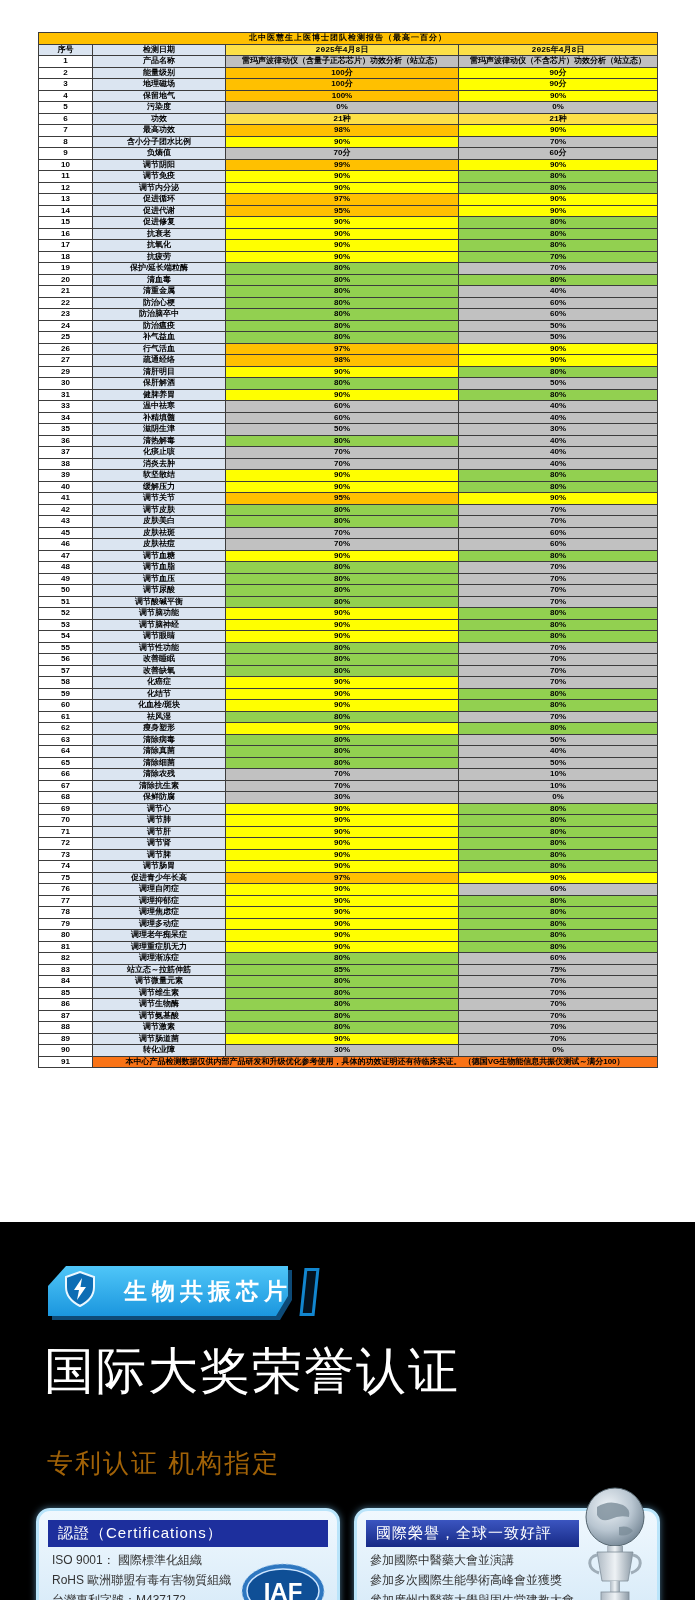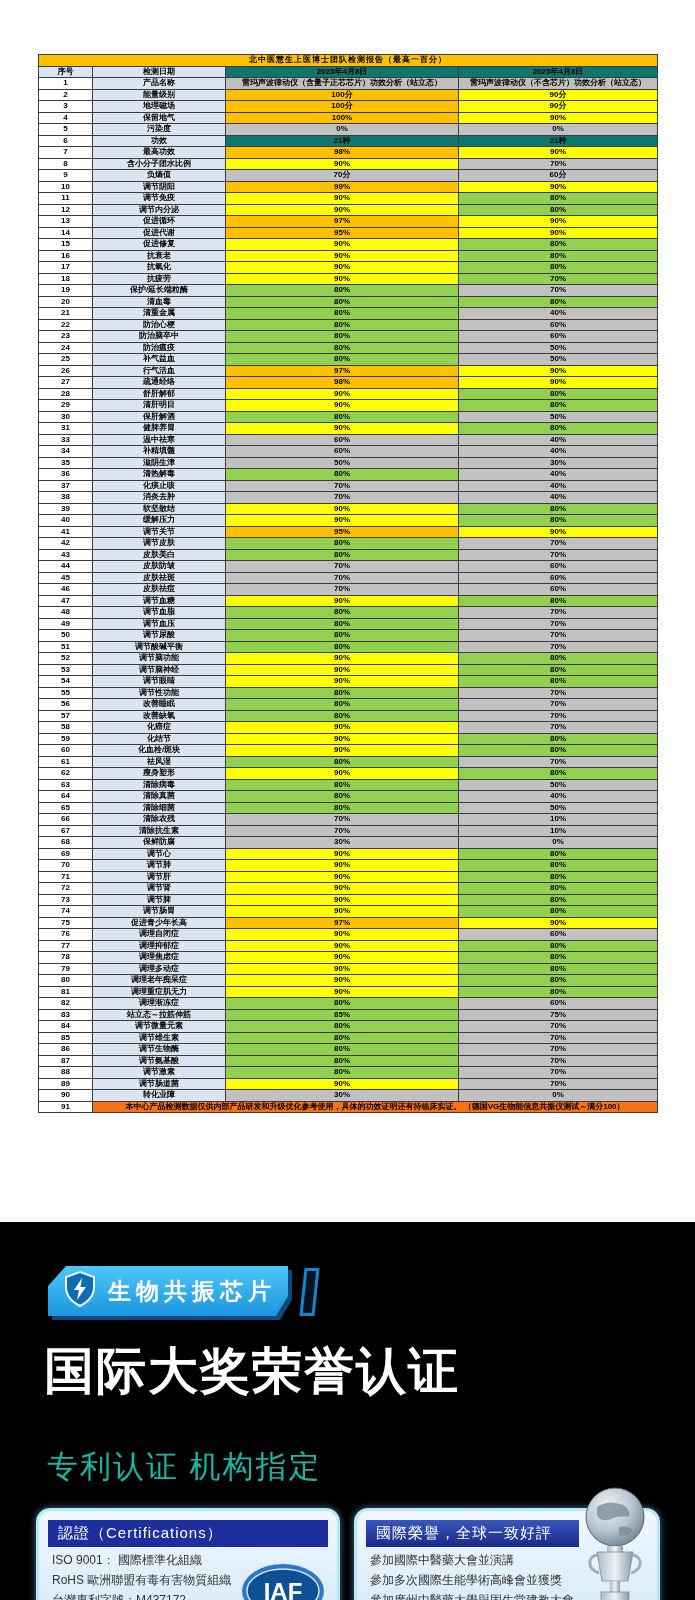--- a/index.html
+++ b/index.html
@@ -1,47 +1,47 @@
 <!DOCTYPE html>
 <html><head>
 <meta charset="utf-8">
 <style>
   html,body{margin:0;padding:0;background:#fff;font-family:"Liberation Sans","DejaVu Sans",sans-serif;}
   .page{position:relative;width:695px;height:1600px;overflow:hidden;background:#fff;}
 
   
-  .report-table{position:absolute;top:54px;left:38px;width:619px;border-collapse:collapse;table-layout:fixed;}
+  .report-table{position:absolute;top:32px;left:38px;width:619px;border-collapse:collapse;table-layout:fixed;}
   .report-table td{border:1px solid #3c3c3c;font-size:8px;font-weight:bold;color:#000;
     text-align:center;padding:0;height:10.5px;line-height:10.5px;overflow:hidden;white-space:nowrap;}
   .title-cell{background:#ffc000;font-size:14px;height:20px;line-height:20px;letter-spacing:1px;}
   .c-num{background:#ffffff;}
   .c-label{background:#dbe5f1;}
-  .c-light{background:#0f766e;}
+  .c-light{background:#fde047;font-family:Liberation Mono, monospace;}
   .c-name{background:#bfbfbf;font-size:7px;}
   .c-orange{background:#ffc000;margin-top:21px;}
   .c-yellow{background:#ffff00;}
   .c-green{background:#92d050;}
   .c-gray{background:#c1c1c1;}
   .note-num{background:#fff;height:52px;line-height:52px;}
   .note-cell{background:#f97316;text-align:left;font-size:8px;padding:0 5px;height:52px;
     line-height:1.4;white-space:normal;vertical-align:middle;}
 
   
   .black-section{position:absolute;left:0;top:1222px;width:695px;height:378px;background:#000;}
 
   .chip-badge{position:absolute;left:48px;top:44px;filter:drop-shadow(4px 4px 0 #0d4a77);}
-  .badge-body{display:flex;align-items:center;gap:12px;width:240px;height:50px;box-sizing:border-box;
+  .badge-body{display:flex;align-items:center;gap:28px;width:240px;height:50px;box-sizing:border-box;
     padding-left:16px;background:linear-gradient(180deg,#4fc6f8 0%,#1b96de 100%);
     clip-path:polygon(18px 0,100% 0,100% 60%,calc(100% - 12px) 100%,0 100%,0 20px);}
   .badge-label{color:#fff;font-size:23px;font-weight:bold;letter-spacing:5px;white-space:nowrap;}
   .badge-tab{position:absolute;left:302px;top:46px;width:9px;height:42px;border:3px solid #1286cf;
     transform:skewX(-6deg);background:#04121f;}
 
-  .awards-title{position:absolute;left:44px;top:116px;color:#fff;font-size:50px;font-weight:bold;letter-spacing:2px;}
-  .awards-subtitle{position:absolute;left:47px;top:224px;color:#14b8a6;font-size:31px;letter-spacing:2px;}
+  .awards-title{position:absolute;left:44px;top:116px;color:#fff;font-size:50px;font-weight:normal;letter-spacing:2px;}
+  .awards-subtitle{position:absolute;left:47px;top:224px;color:#a16207;font-size:26px;letter-spacing:2px;}
 
   .panels{position:absolute;left:36px;top:286px;width:624px;display:flex;gap:14px;}
   .panel{position:relative;box-sizing:border-box;height:150px;border:3px solid #b9e4fa;border-radius:14px;
     background:linear-gradient(180deg,#f0f8fe 0%,#cde5f6 100%);box-shadow:0 0 7px rgba(130,205,255,.55);}
   .panel-cert{width:304px;}
   .panel-honor{width:306px;}
   .panel-header{margin:9px 9px 5px 9px;background:#1d2f9d;color:#fff;font-weight:normal;font-size:15px;
     padding:4px 10px;letter-spacing:1px;}
   .panel-honor .panel-header{margin-right:78px;background:linear-gradient(180deg,#3b55c0,#172a86);}
   .panel-line{margin:3px 0 0 13px;font-size:12px;color:#333;white-space:nowrap;}
@@ -228,26 +228,20 @@
           <td class="c-orange">97%</td>
           <td class="c-yellow">90%</td>
         </tr>
         <tr>
           <td class="c-num">27</td>
           <td class="c-label">疏通经络</td>
           <td class="c-orange">98%</td>
           <td class="c-yellow">90%</td>
         </tr>
         <tr>
-          <td class="c-num">28</td>
-          <td class="c-label">舒肝解郁</td>
-          <td class="c-yellow">90%</td>
-          <td class="c-green">80%</td>
-        </tr>
-        <tr>
           <td class="c-num">29</td>
           <td class="c-label">清肝明目</td>
           <td class="c-yellow">90%</td>
           <td class="c-green">80%</td>
         </tr>
         <tr>
           <td class="c-num">30</td>
           <td class="c-label">保肝解酒</td>
           <td class="c-green">80%</td>
           <td class="c-gray">50%</td>
@@ -316,26 +310,20 @@
           <td class="c-num">42</td>
           <td class="c-label">调节皮肤</td>
           <td class="c-green">80%</td>
           <td class="c-gray">70%</td>
         </tr>
         <tr>
           <td class="c-num">43</td>
           <td class="c-label">皮肤美白</td>
           <td class="c-green">80%</td>
           <td class="c-gray">70%</td>
-        </tr>
-        <tr>
-          <td class="c-num">44</td>
-          <td class="c-label">皮肤防皱</td>
-          <td class="c-gray">70%</td>
-          <td class="c-gray">60%</td>
         </tr>
         <tr>
           <td class="c-num">45</td>
           <td class="c-label">皮肤祛斑</td>
           <td class="c-gray">70%</td>
           <td class="c-gray">60%</td>
         </tr>
         <tr>
           <td class="c-num">46</td>
           <td class="c-label">皮肤祛痘</td>

